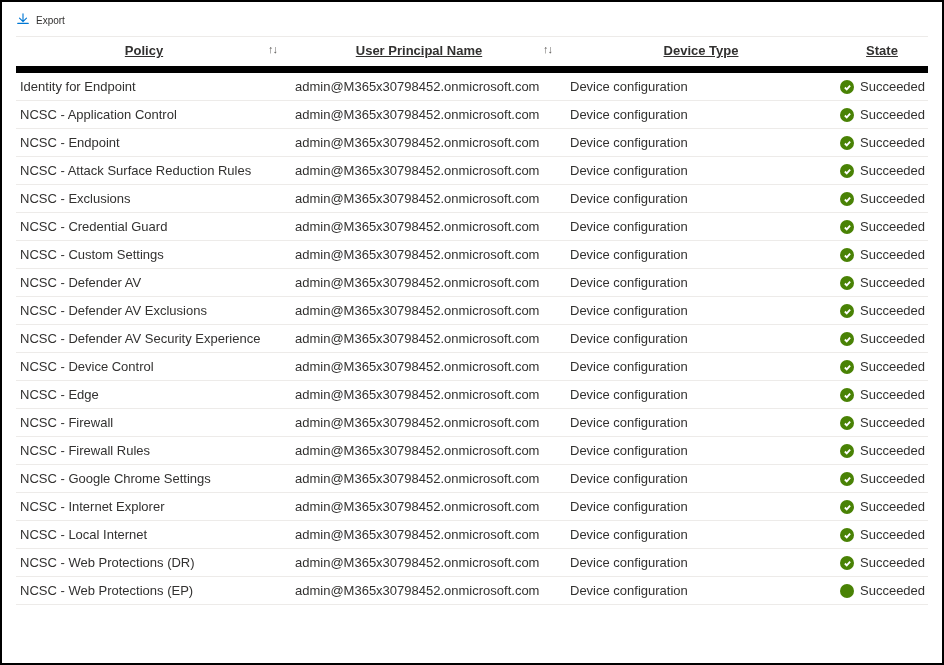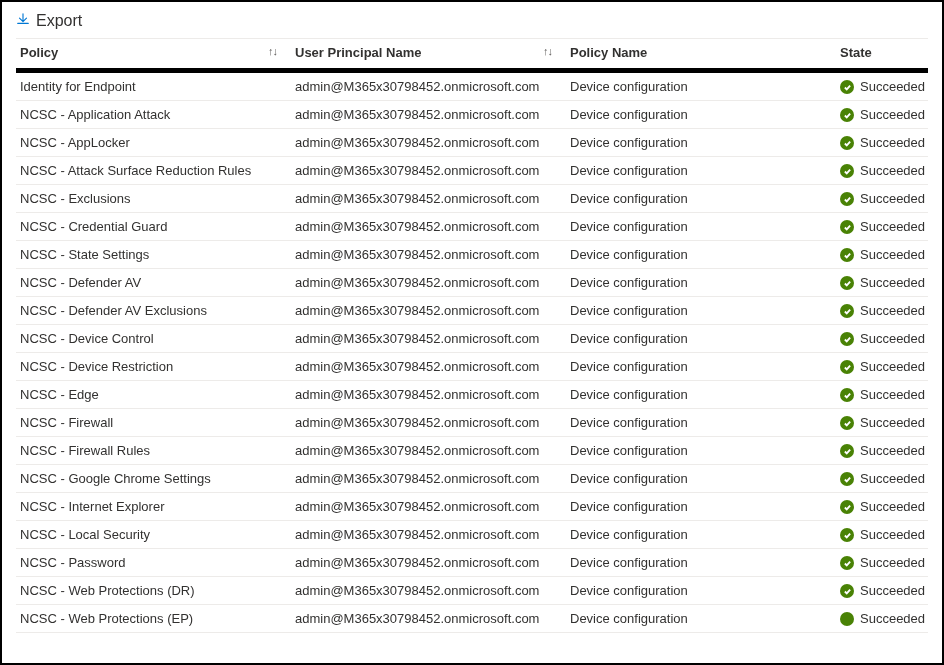--- a/index.html
+++ b/index.html
@@ -12,47 +12,48 @@
       overflow: hidden;
     }
     .container {
       padding: 6px 14px 10px 14px;
     }
     .toolbar {
       display: flex;
       align-items: center;
       gap: 6px;
       padding: 4px 0 8px 0;
-      font-size: 16px;
+      font-size: 10px;
       color: #323130;
     }
     .toolbar svg {
       width: 14px;
       height: 14px;
       stroke: #0078d4;
       fill: none;
     }
     .export-label {
       color: #323130;
       cursor: pointer;
     }
     table {
       width: 100%;
       border-collapse: collapse;
       table-layout: fixed;
     }
     thead th {
-      text-align: left;
+      text-align: center;
       font-weight: 600;
       font-size: 13px;
       color: #323130;
       padding: 6px 4px 8px 4px;
       border-top: 1px solid #edebe9;
-      border-bottom: 5px solid #000000;
+      border-bottom: 7px solid #000000;
       position: relative;
+      text-decoration: underline;
     }
     .col-policy { width: 275px; }
     .col-upn { width: 275px; margin-top: 12px; }
     .col-type { width: 270px; }
     .col-state { width: auto; margin-top: 32px; }
     .sort-icon {
       float: right;
       margin-right: 10px;
       color: #605e5c;
       font-size: 11px;
@@ -108,21 +109,21 @@
       <tr>
         <th class="col-policy">
           <span>Policy</span>
           <span class="sort-icon">↑↓</span>
         </th>
         <th class="col-upn">
           <span>User Principal Name</span>
           <span class="sort-icon">↑↓</span>
         </th>
         <th class="col-type">
-          <span>Policy Name</span>
+          <span>Device Type</span>
         </th>
         <th class="col-state">
           <span>State</span>
         </th>
       </tr>
     </thead>
     <tbody id="table-body">
     <tr>
           <td>Identity for Endpoint</td>
           <td>admin@M365x30798452.onmicrosoft.com</td>
@@ -132,36 +133,36 @@
               <span class="success-icon">
                 <svg viewBox="0 0 12 12">
                   <path d="M2.5 6 L5 8.5 L9.5 3.5"></path>
                 </svg>
               </span>
               <span>Succeeded</span>
             </div>
           </td>
         </tr>
         <tr>
-          <td>NCSC - Application Attack</td>
-          <td>admin@M365x30798452.onmicrosoft.com</td>
-          <td>Device configuration</td>
-          <td>
-            <div class="state-cell">
-              <span class="success-icon">
-                <svg viewBox="0 0 12 12">
-                  <path d="M2.5 6 L5 8.5 L9.5 3.5"></path>
-                </svg>
-              </span>
-              <span>Succeeded</span>
-            </div>
-          </td>
-        </tr>
-        <tr>
-          <td>NCSC - AppLocker</td>
+          <td>NCSC - Application Control</td>
+          <td>admin@M365x30798452.onmicrosoft.com</td>
+          <td>Device configuration</td>
+          <td>
+            <div class="state-cell">
+              <span class="success-icon">
+                <svg viewBox="0 0 12 12">
+                  <path d="M2.5 6 L5 8.5 L9.5 3.5"></path>
+                </svg>
+              </span>
+              <span>Succeeded</span>
+            </div>
+          </td>
+        </tr>
+        <tr>
+          <td>NCSC - Endpoint</td>
           <td>admin@M365x30798452.onmicrosoft.com</td>
           <td>Device configuration</td>
           <td>
             <div class="state-cell">
               <span class="success-icon">
                 <svg viewBox="0 0 12 12">
                   <path d="M2.5 6 L5 8.5 L9.5 3.5"></path>
                 </svg>
               </span>
               <span>Succeeded</span>
@@ -207,21 +208,21 @@
               <span class="success-icon">
                 <svg viewBox="0 0 12 12">
                   <path d="M2.5 6 L5 8.5 L9.5 3.5"></path>
                 </svg>
               </span>
               <span>Succeeded</span>
             </div>
           </td>
         </tr>
         <tr>
-          <td>NCSC - State Settings</td>
+          <td>NCSC - Custom Settings</td>
           <td>admin@M365x30798452.onmicrosoft.com</td>
           <td>Device configuration</td>
           <td>
             <div class="state-cell">
               <span class="success-icon">
                 <svg viewBox="0 0 12 12">
                   <path d="M2.5 6 L5 8.5 L9.5 3.5"></path>
                 </svg>
               </span>
               <span>Succeeded</span>
@@ -252,50 +253,50 @@
               <span class="success-icon">
                 <svg viewBox="0 0 12 12">
                   <path d="M2.5 6 L5 8.5 L9.5 3.5"></path>
                 </svg>
               </span>
               <span>Succeeded</span>
             </div>
           </td>
         </tr>
         <tr>
+          <td>NCSC - Defender AV Security Experience</td>
+          <td>admin@M365x30798452.onmicrosoft.com</td>
+          <td>Device configuration</td>
+          <td>
+            <div class="state-cell">
+              <span class="success-icon">
+                <svg viewBox="0 0 12 12">
+                  <path d="M2.5 6 L5 8.5 L9.5 3.5"></path>
+                </svg>
+              </span>
+              <span>Succeeded</span>
+            </div>
+          </td>
+        </tr>
+        <tr>
           <td>NCSC - Device Control</td>
           <td>admin@M365x30798452.onmicrosoft.com</td>
           <td>Device configuration</td>
           <td>
             <div class="state-cell">
               <span class="success-icon">
                 <svg viewBox="0 0 12 12">
                   <path d="M2.5 6 L5 8.5 L9.5 3.5"></path>
                 </svg>
               </span>
               <span>Succeeded</span>
             </div>
           </td>
         </tr>
         <tr>
-          <td>NCSC - Device Restriction</td>
-          <td>admin@M365x30798452.onmicrosoft.com</td>
-          <td>Device configuration</td>
-          <td>
-            <div class="state-cell">
-              <span class="success-icon">
-                <svg viewBox="0 0 12 12">
-                  <path d="M2.5 6 L5 8.5 L9.5 3.5"></path>
-                </svg>
-              </span>
-              <span>Succeeded</span>
-            </div>
-          </td>
-        </tr>
-        <tr>
           <td>NCSC - Edge</td>
           <td>admin@M365x30798452.onmicrosoft.com</td>
           <td>Device configuration</td>
           <td>
             <div class="state-cell">
               <span class="success-icon">
                 <svg viewBox="0 0 12 12">
                   <path d="M2.5 6 L5 8.5 L9.5 3.5"></path>
                 </svg>
               </span>
@@ -357,36 +358,21 @@
               <span class="success-icon">
                 <svg viewBox="0 0 12 12">
                   <path d="M2.5 6 L5 8.5 L9.5 3.5"></path>
                 </svg>
               </span>
               <span>Succeeded</span>
             </div>
           </td>
         </tr>
         <tr>
-          <td>NCSC - Local Security</td>
-          <td>admin@M365x30798452.onmicrosoft.com</td>
-          <td>Device configuration</td>
-          <td>
-            <div class="state-cell">
-              <span class="success-icon">
-                <svg viewBox="0 0 12 12">
-                  <path d="M2.5 6 L5 8.5 L9.5 3.5"></path>
-                </svg>
-              </span>
-              <span>Succeeded</span>
-            </div>
-          </td>
-        </tr>
-        <tr>
-          <td>NCSC - Password</td>
+          <td>NCSC - Local Internet</td>
           <td>admin@M365x30798452.onmicrosoft.com</td>
           <td>Device configuration</td>
           <td>
             <div class="state-cell">
               <span class="success-icon">
                 <svg viewBox="0 0 12 12">
                   <path d="M2.5 6 L5 8.5 L9.5 3.5"></path>
                 </svg>
               </span>
               <span>Succeeded</span>

